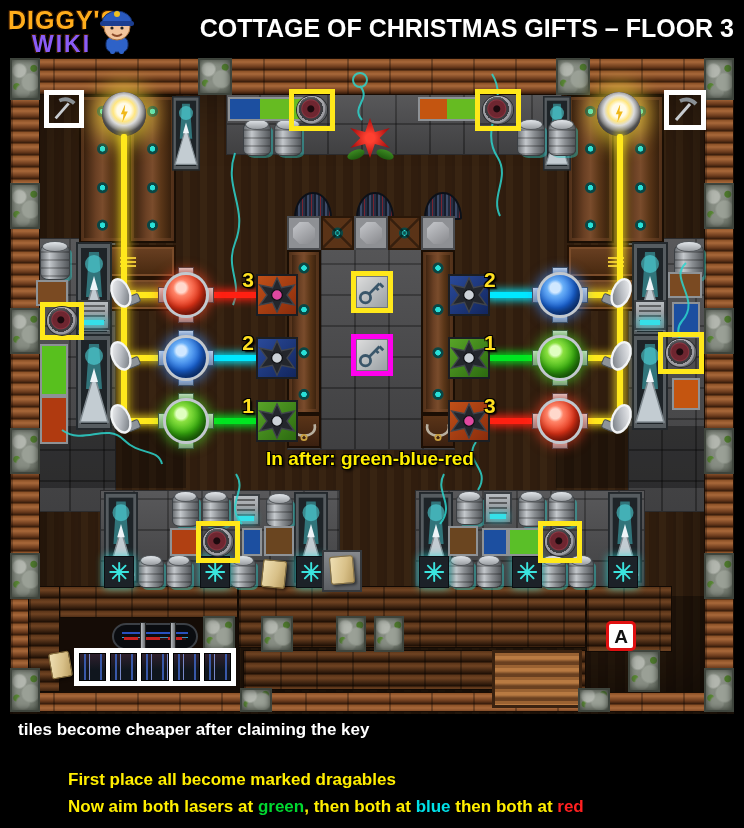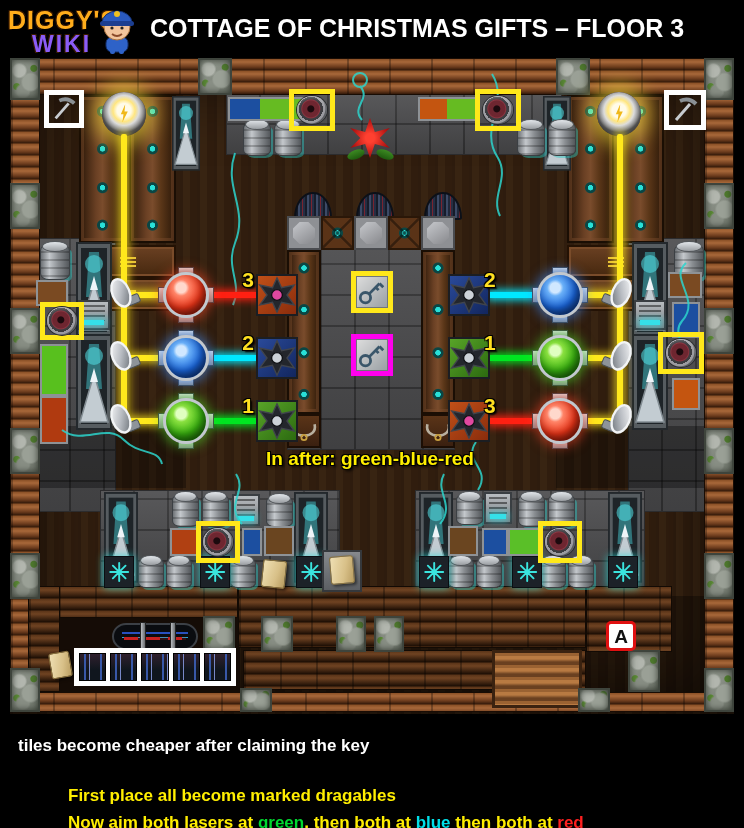--- a/index.html
+++ b/index.html
@@ -8,21 +8,21 @@
          font-family:"Liberation Sans",sans-serif;}
   #stage div,#stage svg.lay{position:absolute;}
   #stage i{position:absolute;display:block;}
 
   
   .logo1{left:8px;top:6px;font:bold 25px "Liberation Sans",sans-serif;color:#ffad1c;letter-spacing:1px;
          text-shadow:2px 2px 0 #000,-1px -1px 0 #3a1a00,1px -1px 0 #3a1a00,-1px 1px 0 #3a1a00,0 3px 2px #000;z-index:8;}
   .logo2{left:32px;top:31px;font:bold 23px "Liberation Sans",sans-serif;color:#8b5cf6;letter-spacing:2px;
          text-shadow:2px 2px 0 #000,-1px -1px 0 #3a1a00,1px -1px 0 #3a1a00,-1px 1px 0 #3a1a00,0 3px 2px #000;z-index:8;}
   .avatar{left:90px;top:2px;width:54px;height:54px;z-index:8;}
-  .title{left:150px;top:14px;width:584px;text-align:left;font:bold 25px "Liberation Sans",sans-serif;
+  .title{left:150px;top:14px;width:584px;text-align:right;font:bold 25px "Liberation Sans",sans-serif;
          color:#fff;z-index:8;}
 
   
   .floor{background-color:#241608;
     background-image:repeating-linear-gradient(90deg,#2e1c0e 0 3px,#382412 3px 10px,#301d0e 10px 17px),
                      repeating-linear-gradient(180deg,rgba(0,0,0,.22) 0 2px,transparent 2px 88px);
     box-shadow:inset 0 0 70px 24px rgba(0,0,0,.6);z-index:0;}
   .gray{background-color:#4e4e50;z-index:1;
     background-image:linear-gradient(rgba(255,255,255,.06),rgba(0,0,0,.18)),
                      repeating-linear-gradient(0deg,transparent 0 29px,rgba(0,0,0,.32) 29px 31px),
@@ -134,21 +134,21 @@
   .note{z-index:7;font:bold 19px "Liberation Sans",sans-serif;color:#ffee00;
     text-shadow:1px 1px 0 #000,-1px -1px 0 #000,1px -1px 0 #000,-1px 1px 0 #000,2px 2px 3px #000;}
   .abadge{z-index:7;background:#fff;border:3px solid #e01010;border-radius:5px;color:#111;
     font:bold 19px "Liberation Sans",sans-serif;text-align:center;line-height:25px;}
   .strip{z-index:7;background:#fff;}
   .scell{background:#10161e;box-shadow:inset 0 0 0 1px #000;
     background-image:repeating-linear-gradient(90deg,transparent 0 5px,#3858a8 5px 7px,transparent 7px 10px,#7888c8 10px 11px,transparent 11px 16px),
       linear-gradient(180deg,rgba(200,80,120,.18),transparent 60%);}
 
   
-  .ftxt{z-index:8;font:bold 17px "Liberation Sans",sans-serif;white-space:nowrap;margin-top:16px;}
+  .ftxt{z-index:8;font:bold 17px "Liberation Sans",sans-serif;white-space:nowrap;}
   .wtext{color:#fff;}
   .ytext{color:#ffee00;}
 </style>
 </head>
 <body>
 
 <svg width="0" height="0" style="position:absolute">
   <defs>
     <linearGradient id="mg" x1="0" y1="0" x2="1" y2="1">
       <stop offset="0" stop-color="#ffffff"></stop>

